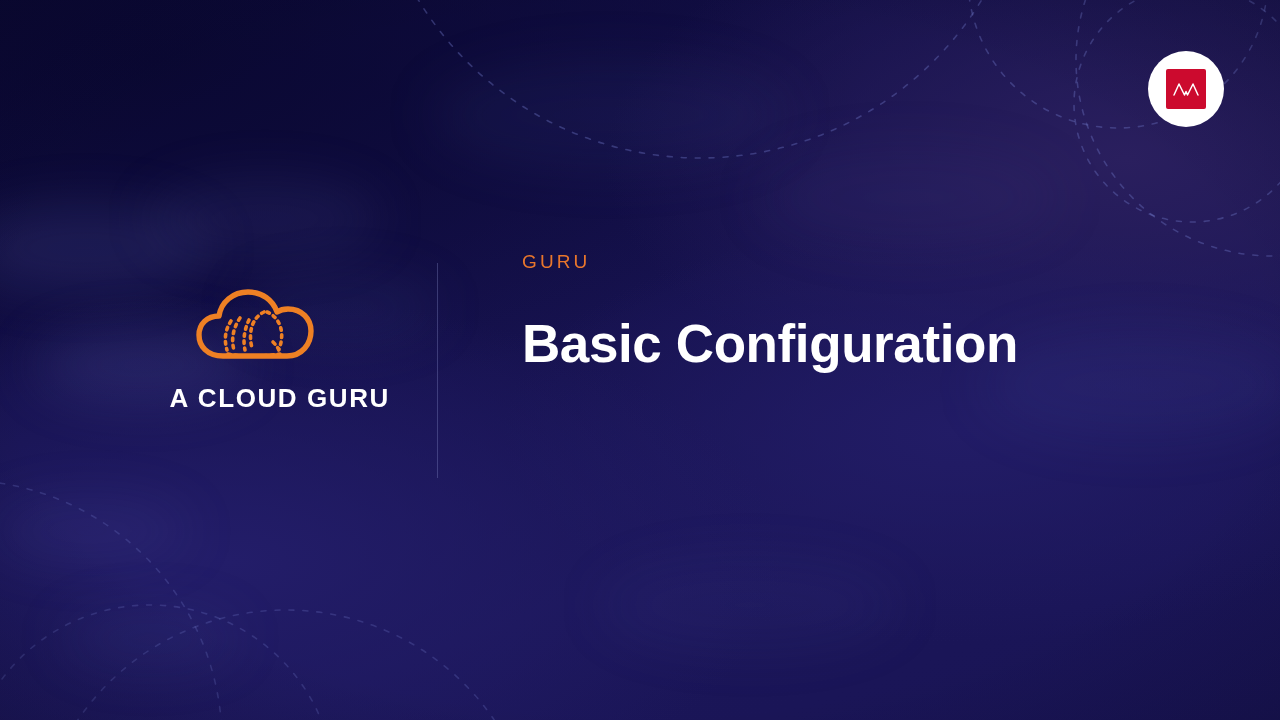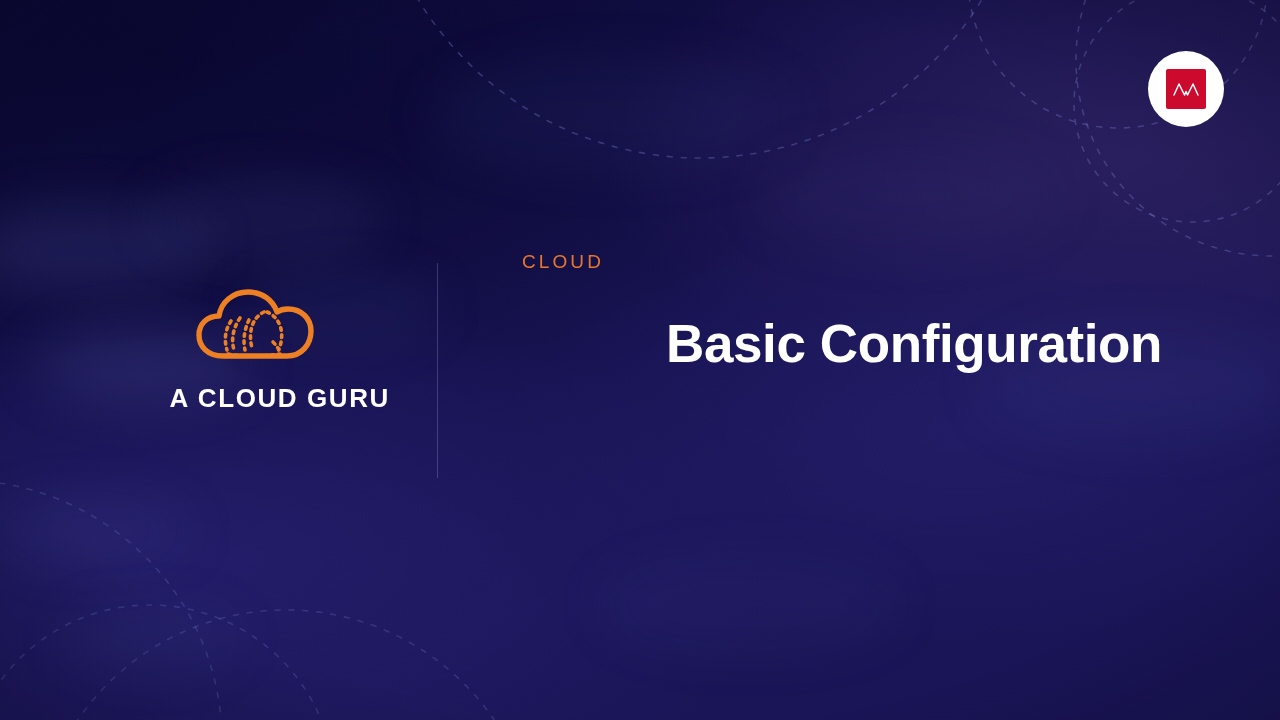--- a/index.html
+++ b/index.html
@@ -107,21 +107,20 @@
     line-height: 1;
   }
   .maintitle {
     margin-top: 45px;
     color: #ffffff;
     font-size: 53px;
     font-weight: bold;
     letter-spacing: -0.4px;
     line-height: 1.05;
     white-space: nowrap;
-    text-align: right;
   }
 
   
   .badge {
     position: absolute;
     left: 1148px;
     top: 51px;
     width: 76px;
     height: 76px;
     border-radius: 50%;
@@ -188,21 +187,21 @@
         <path d="M33 68 C48 71 66 71 85 68"></path>
         <path d="M78 56 C82 60 84 63 84 66"></path>
       </g>
     </svg>
     <div class="brand-name">A CLOUD GURU</div>
   </div>
 
   <div class="divider"></div>
 
   <div class="titleblock">
-    <div class="eyebrow">CLOUD</div>
+    <div class="eyebrow">GURU</div>
     <div class="maintitle">Basic Configuration</div>
   </div>
 
   <div class="badge">
     <div class="badge-square">
       <svg class="badge-mark" width="26" height="16" viewBox="0 0 26 16">
         <path d="M1 14 L6 3 L11.5 14 L13 10.5 L14.5 14 L20 3 L25 14" fill="none" stroke="#ffffff" stroke-width="1.5" stroke-linejoin="round" stroke-linecap="round"></path>
       </svg>
     </div>
   </div>

